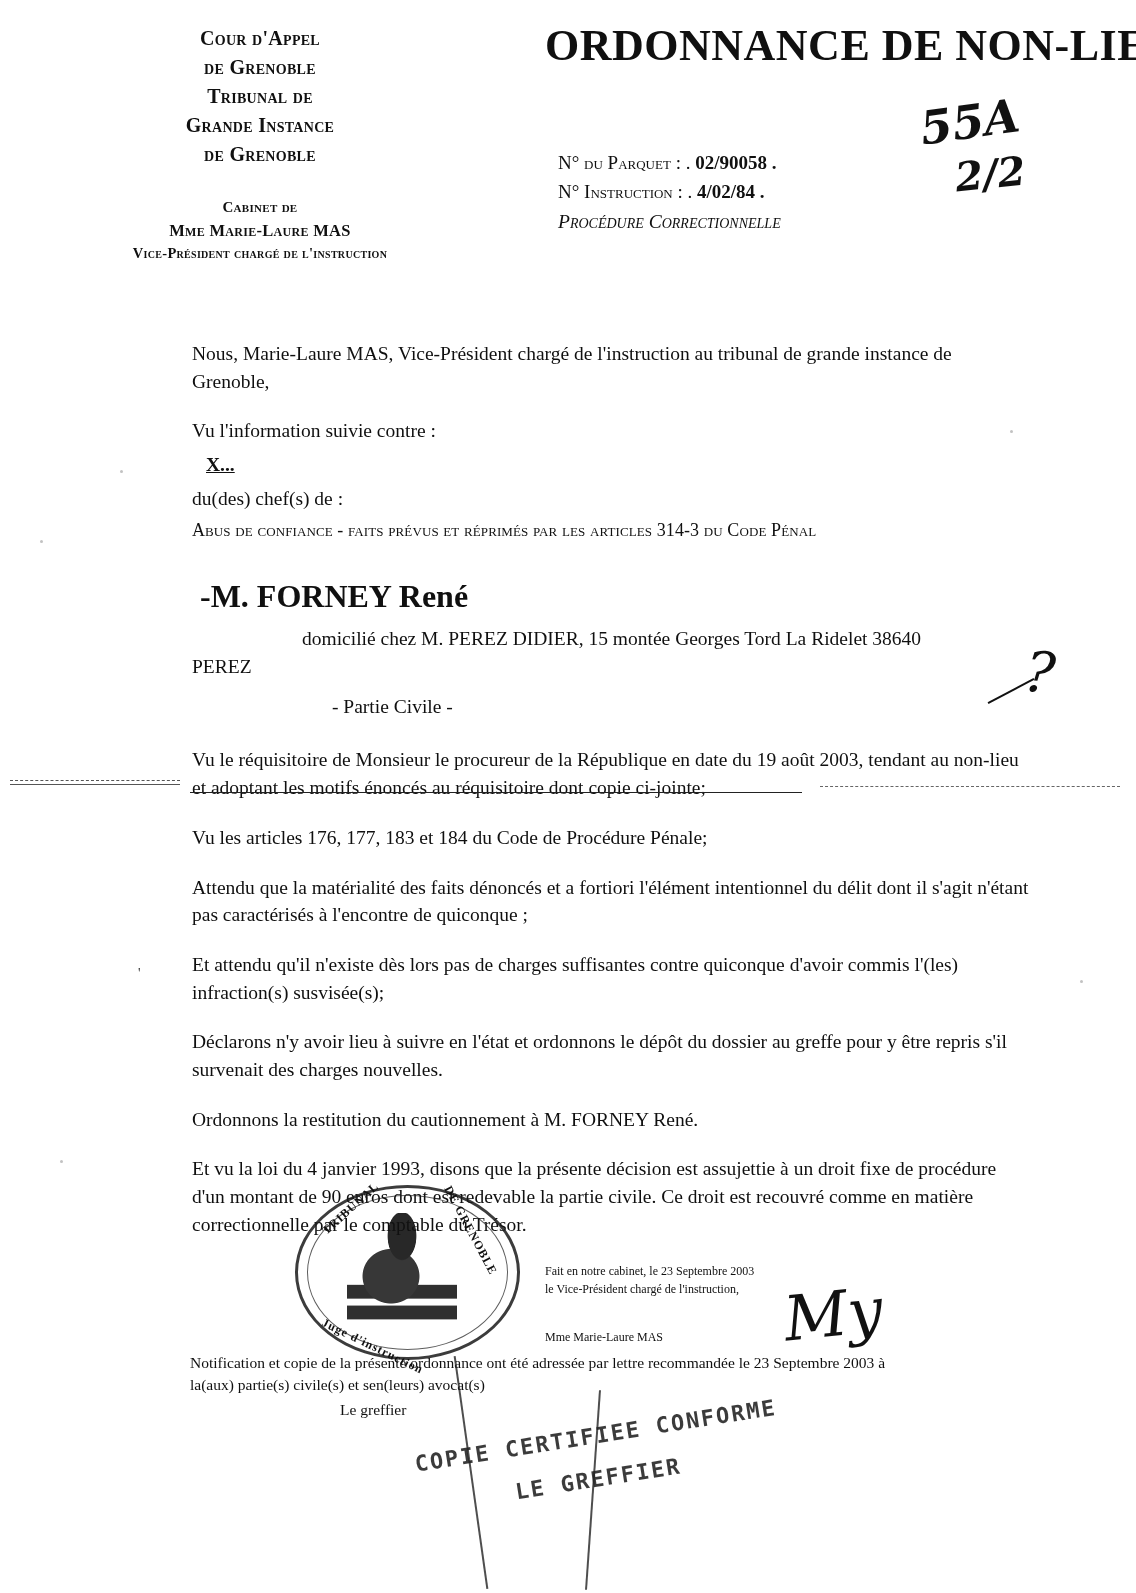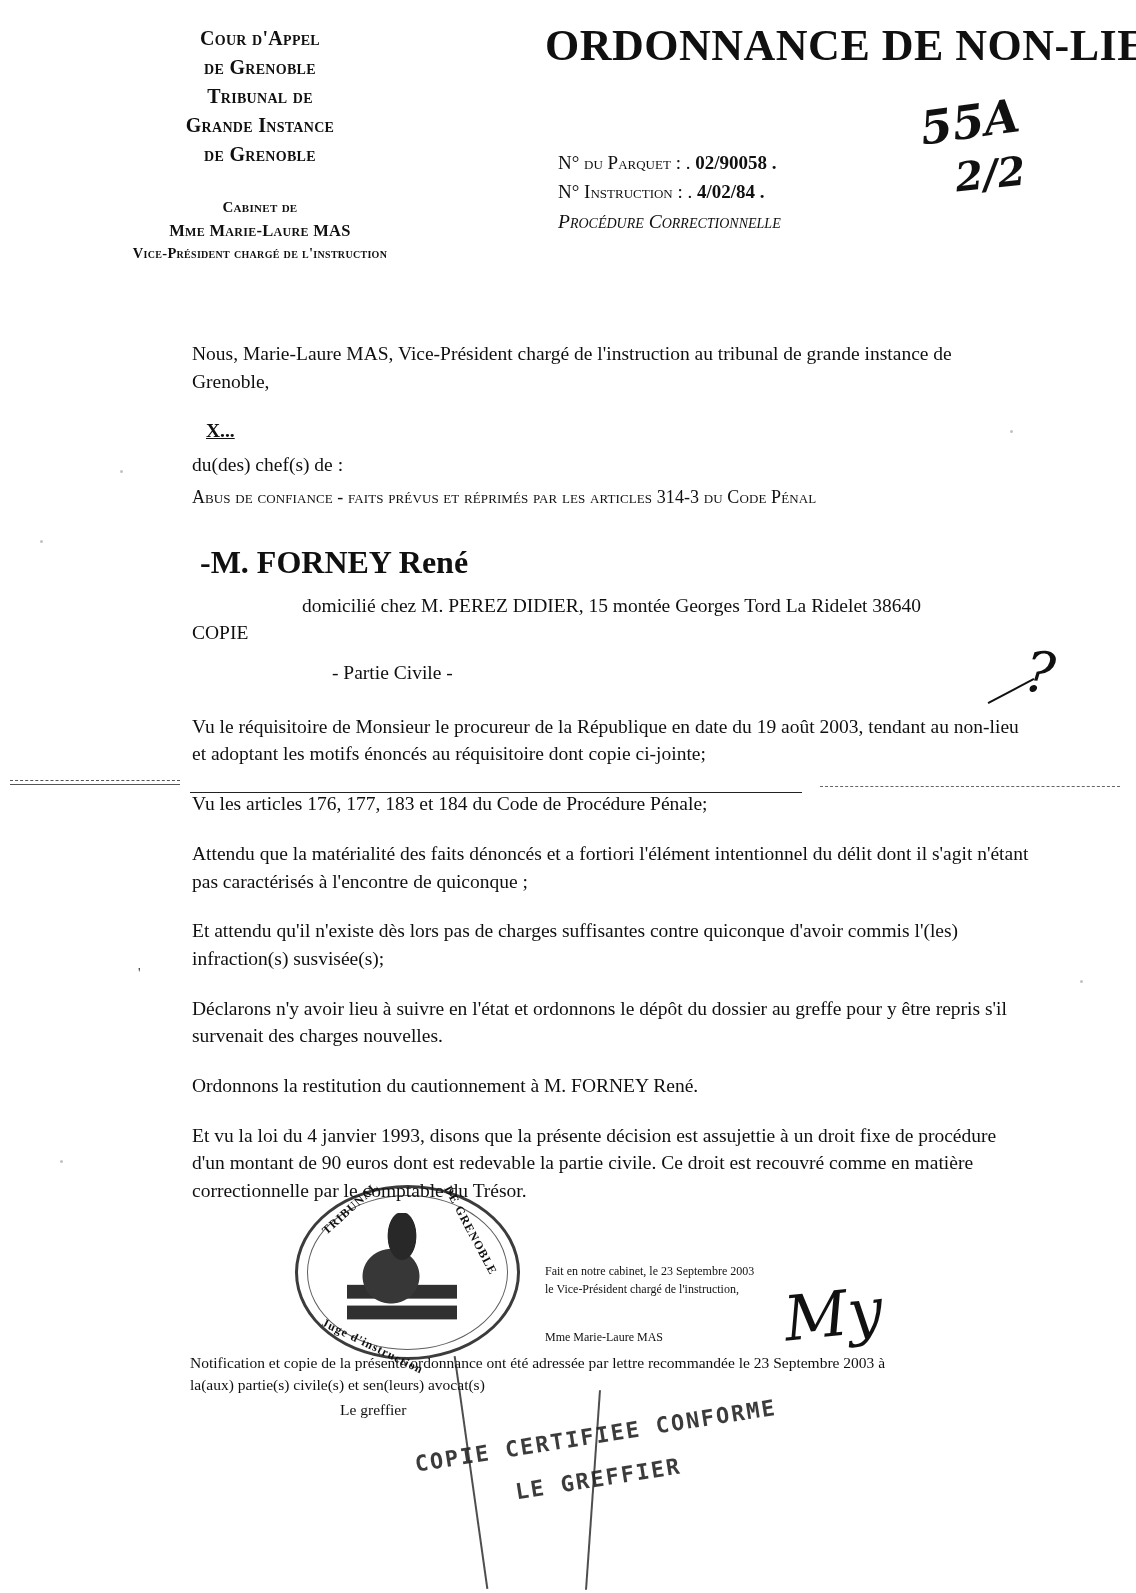--- a/index.html
+++ b/index.html
@@ -333,29 +333,30 @@
     <div>
       <span class="lbl">N° Instruction : . </span><b>4/02/84 .</b>
     </div>
     <div class="proc">Procédure Correctionnelle</div>
   </div>
 
   <div class="body-wrap">
 
     <div class="para">Nous, Marie-Laure MAS, Vice-Président chargé de l'instruction au tribunal de grande instance de Grenoble,</div>
 
+    <div class="para tight">Vu l'information suivie contre :</div>
     <div class="para tight">
       <span class="indent-x">X...</span>
     </div>
     <div class="para tight">du(des) chef(s) de :</div>
     <div class="para chefs">Abus de confiance - faits prévus et réprimés par les articles 314-3 du Code Pénal</div>
 
     <div class="accused">-M. FORNEY René</div>
     <div class="addr">domicilié  chez M. PEREZ DIDIER, 15 montée Georges Tord La Ridelet 38640</div>
-    <div class="addr addr2">COPIE</div>
+    <div class="addr addr2">PEREZ</div>
     <div class="partie">- Partie Civile -</div>
 
     <div class="para">Vu le réquisitoire de Monsieur le procureur de la République en date du 19 août 2003, tendant au non-lieu et adoptant les motifs énoncés au réquisitoire dont copie ci-jointe;</div>
     <div class="para">Vu les articles 176, 177, 183 et 184 du Code de Procédure Pénale;</div>
     <div class="para">Attendu que la matérialité des faits dénoncés et a fortiori l'élément intentionnel du délit dont il s'agit n'étant pas caractérisés à l'encontre de quiconque ;</div>
     <div class="para">Et attendu qu'il n'existe dès lors pas de charges suffisantes contre quiconque d'avoir commis l'(les) infraction(s) susvisée(s);</div>
     <div class="para">Déclarons n'y avoir lieu à suivre en l'état et ordonnons le dépôt du dossier au greffe pour y être repris s'il survenait des charges nouvelles.</div>
     <div class="para">Ordonnons la restitution du cautionnement à M. FORNEY René.</div>
     <div class="para">Et vu la loi du 4 janvier 1993, disons que la présente décision est assujettie à un droit fixe de procédure d'un montant de 90 euros dont est redevable la partie civile. Ce droit est recouvré comme en matière correctionnelle par le comptable du Trésor.</div>
   </div>

